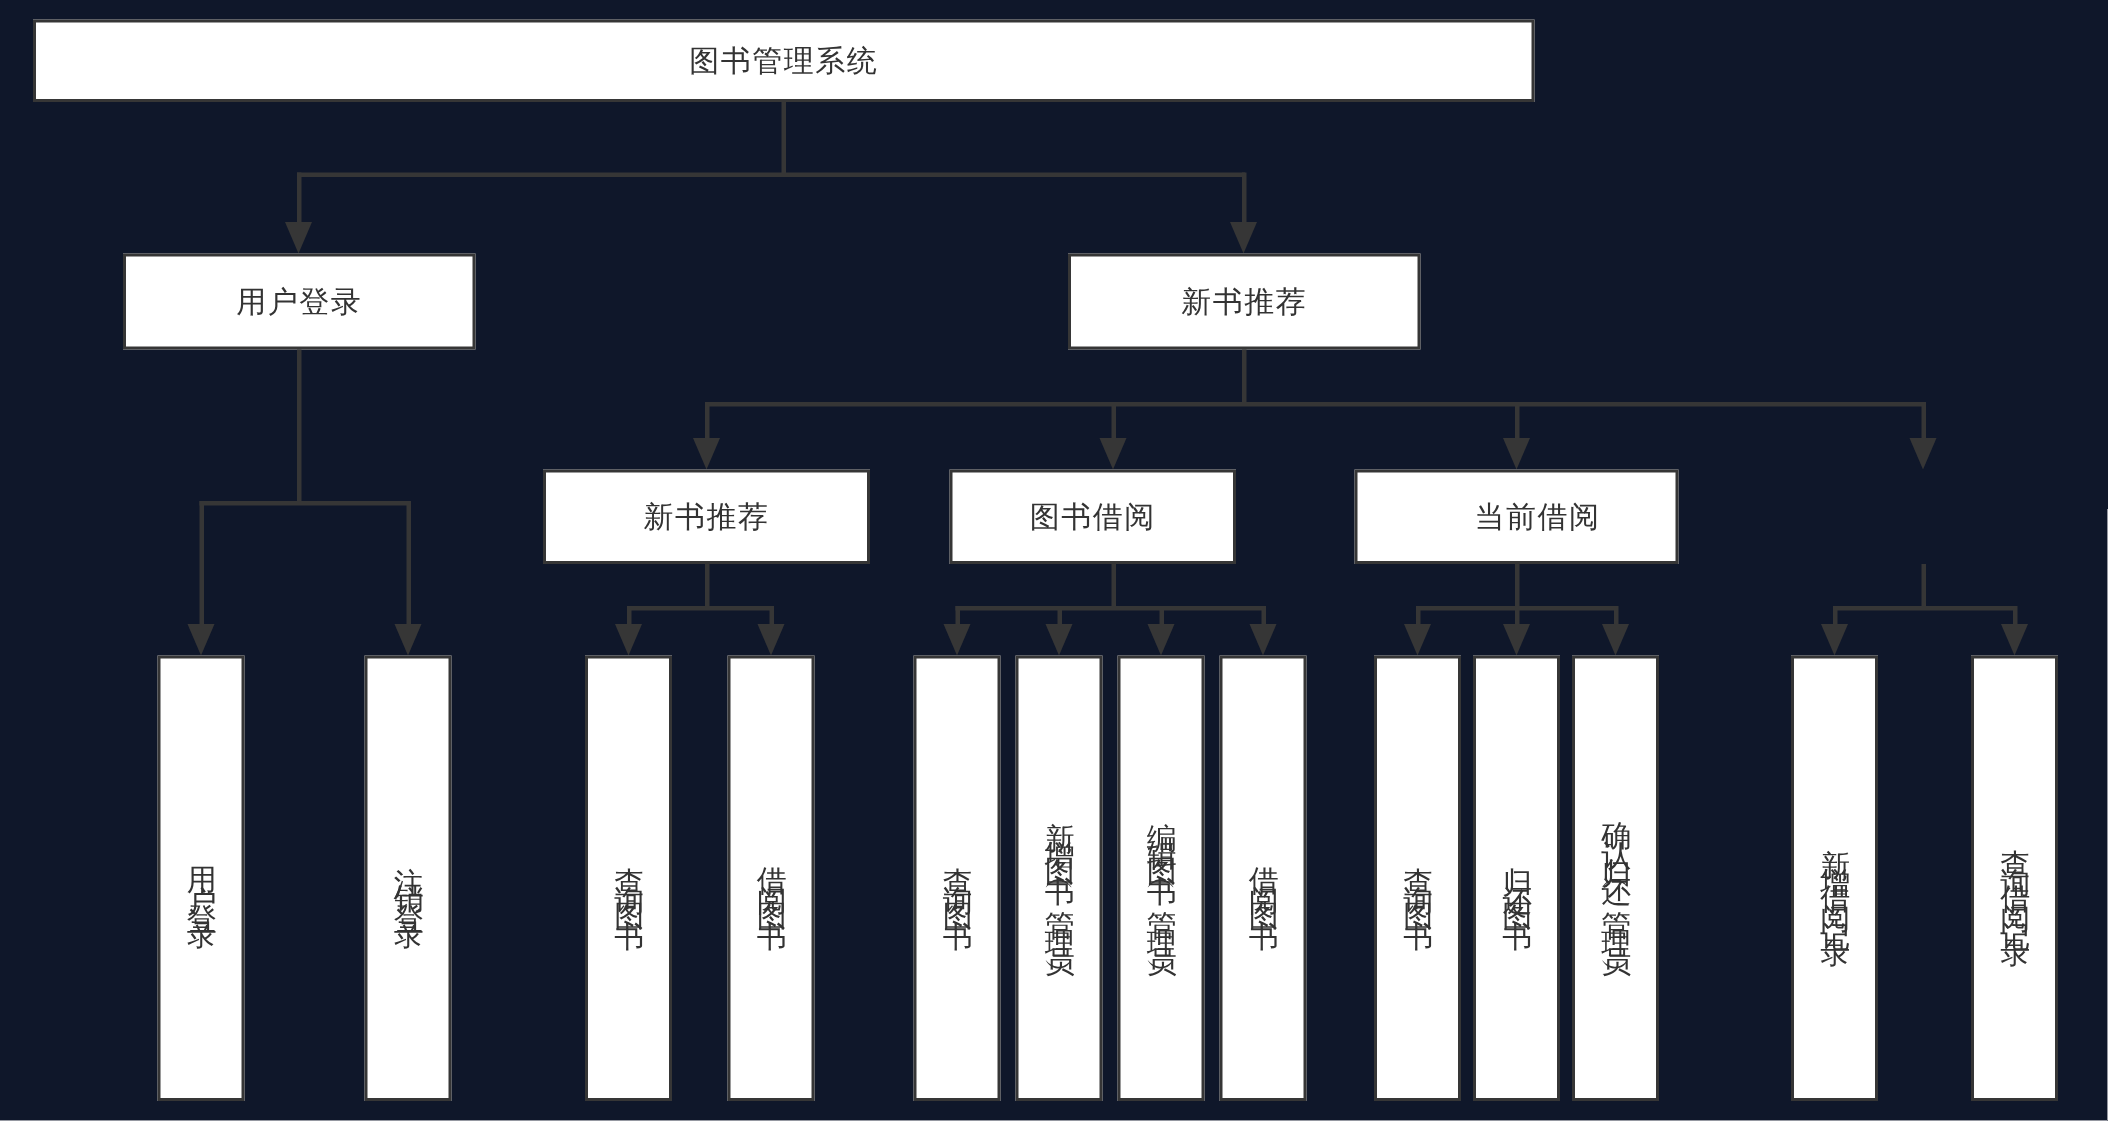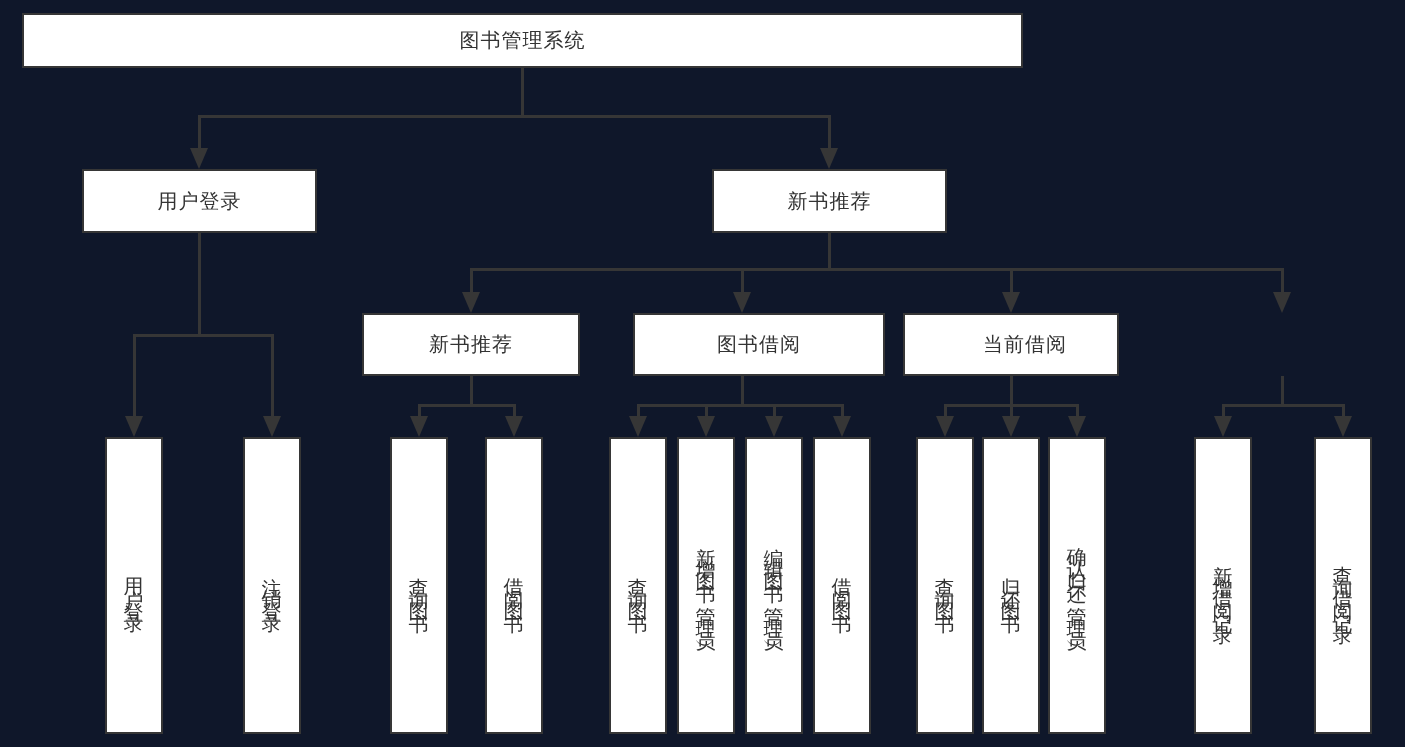--- a/index.html
+++ b/index.html
@@ -71,21 +71,21 @@
   <div class="vline" style="left:741px; top:268px; height:24px;"></div>
   <div class="arrow" style="left:733px; top:292px;"></div>
   <div class="vline" style="left:1010px; top:268px; height:24px;"></div>
   <div class="arrow" style="left:1002px; top:292px;"></div>
   <div class="vline" style="left:1281px; top:268px; height:24px;"></div>
   <div class="arrow" style="left:1273px; top:292px;"></div>
 
   <div class="box" style="left:362px; top:313px; width:218px; height:63px;">
     <span>新书推荐</span>
   </div>
-  <div class="box" style="left:633px; top:313px; width:252px; height:63px;">
+  <div class="box" style="left:633px; top:313px; width:191px; height:63px;">
     <span>图书借阅</span>
   </div>
   <div class="box" style="left:903px; top:313px; width:216px; height:63px;padding-left:28px;">
     <span>当前借阅</span>
   </div>
 
   <div class="vline" style="left:470px; top:376px; height:30px;"></div>
   <div class="hline" style="left:418px; top:404px; width:97px;"></div>
   <div class="vline" style="left:418px; top:404px; height:14px;"></div>
   <div class="arrow" style="left:410px; top:416px;"></div>

